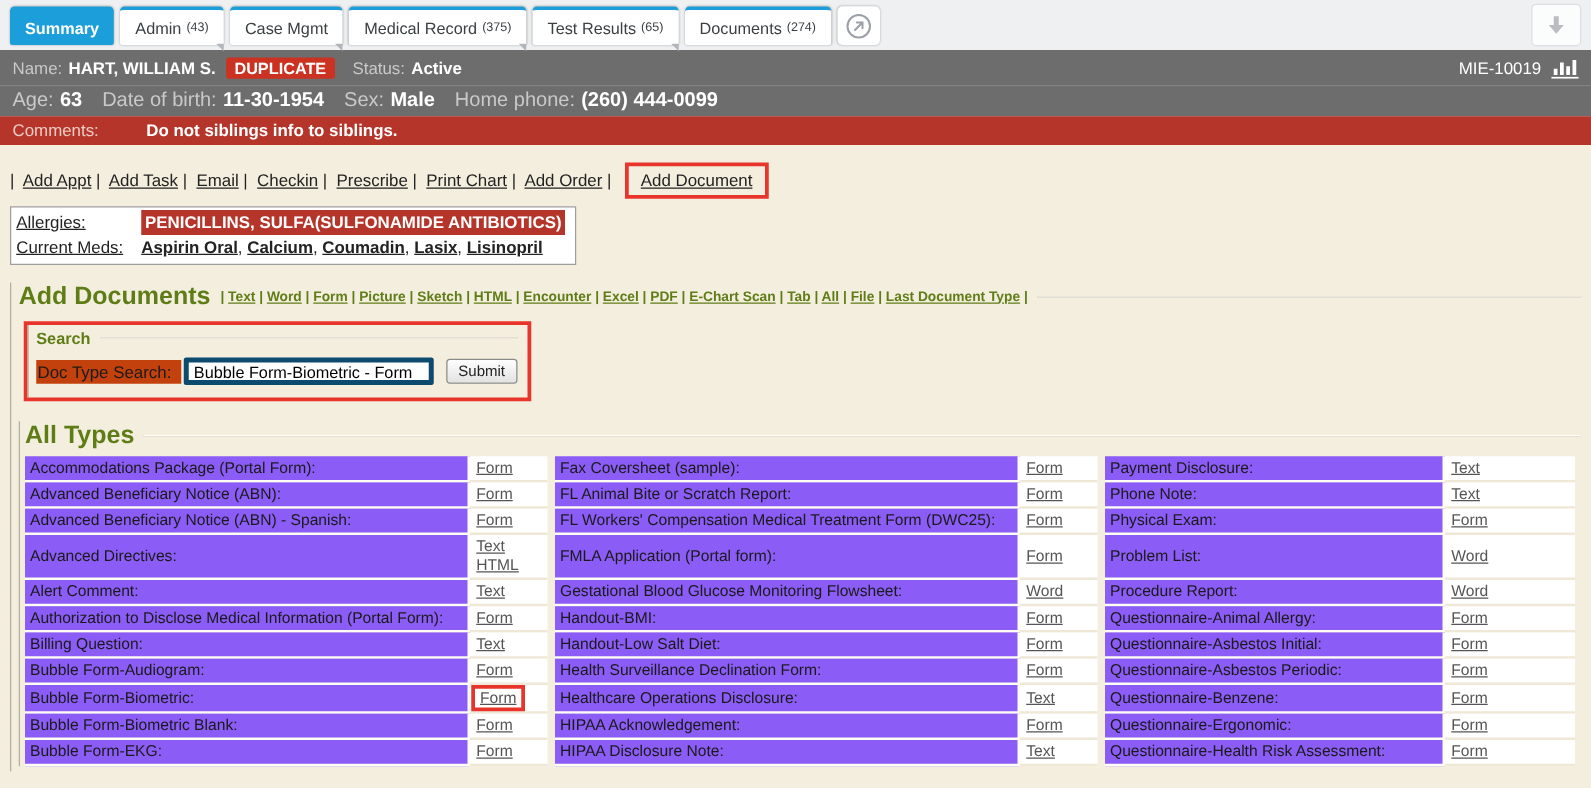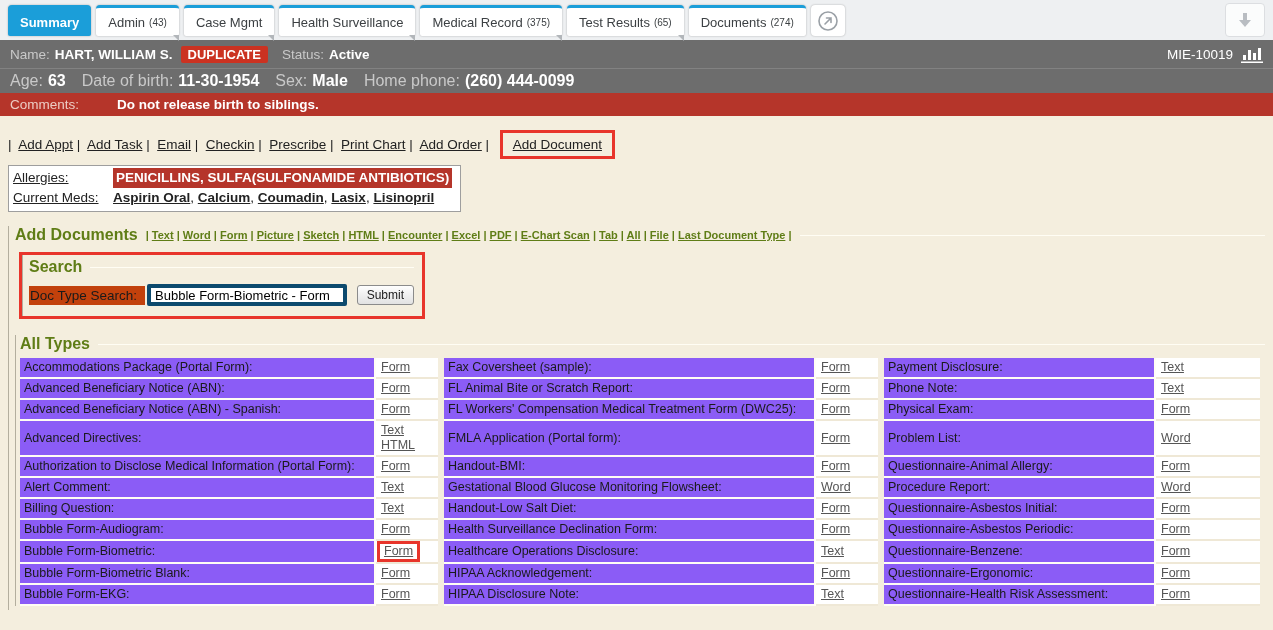--- a/index.html
+++ b/index.html
@@ -58,22 +58,22 @@
   }
   .allergy-row { display:flex; }
   .allergy-row .rlabel { width:100px; }
   .allergy-row .rlabel a { color:#222; text-decoration:underline; }
   .allergy-val { background:#b5352a; color:#fff; font-weight:bold; padding:0 3px; }
   .meds a { color:#222; font-weight:bold; text-decoration:underline; }
 
   
   .fs-head { display:flex; align-items:center; }
   .fs-line { flex:1; height:1px; background:#93907f; border-bottom:1px solid #fffdf4; margin-left:8px; }
-  .fs-title-lg { color:#5f7d16; font-weight:bold; font-size:16px; white-space:nowrap; }
-  .fs-title-sm { color:#5f7d16; font-weight:bold; font-size:16px; white-space:nowrap; }
+  .fs-title-lg { color:#5f7d16; font-weight:bold; font-size:20px; white-space:nowrap; }
+  .fs-title-sm { color:#5f7d16; font-weight:bold; font-size:13px; white-space:nowrap; }
   .add-docs { margin-top:8px; border-left:1px solid #b3ae9e; padding:0 0 4px 6px; }
   .doc-links { font-size:11px; font-weight:bold; color:#5f7d16; margin-left:8px; white-space:nowrap; }
   .doc-links a { color:#5f7d16; text-decoration:underline; }
 
   .search-annotate { display:inline-block; border:3px solid #e8352b; margin:8px 0 2px 4px; }
   .search-fs { width:400px; border-left:1px solid #b3ae9e; padding:3px 8px 10px 6px; }
   .search-row { display:flex; align-items:center; margin-top:8px; font-size:13.5px; }
   .search-label { background:#c2410c; padding:2px 8px 2px 1px; white-space:nowrap; }
   .doc-input {
     width:235px; height:22px; border:4px solid #0c4a6e; border-radius:2px;
@@ -105,23 +105,20 @@
   <div style="display:flex;align-items:flex-end;gap:5px;text-align:right;">
       <div class="tab active">
         <span>Summary</span>
       </div>
       <div class="tab dropdown">
         <span>Admin</span>
         <span class="count">(43)</span>
       </div>
       <div class="tab dropdown">
         <span>Case Mgmt</span>
-      </div>
-      <div class="tab dropdown">
-        <span>Health Surveillance</span>
       </div>
       <div class="tab dropdown">
         <span>Medical Record</span>
         <span class="count">(375)</span>
       </div>
       <div class="tab dropdown">
         <span>Test Results</span>
         <span class="count">(65)</span>
       </div>
       <div class="tab">
@@ -172,21 +169,21 @@
   <span class="lbl">Date of birth:</span>
   <span class="val">11-30-1954</span>
   <span class="lbl">Sex:</span>
   <span class="val">Male</span>
   <span class="lbl">Home phone:</span>
   <span class="val">(260) 444-0099</span>
 </div>
 
 <div class="comments-bar">
   <span class="lbl">Comments:</span>
-  <span class="msg">Do not release birth to siblings.</span>
+  <span class="msg">Do not siblings info to siblings.</span>
 </div>
 
 <div class="content">
 
   <div class="actions"> |&nbsp; <a>Add Appt</a> |&nbsp; <a>Add Task</a> |&nbsp; <a>Email</a> |&nbsp; <a>Checkin</a> |&nbsp; <a>Prescribe</a> |&nbsp; <a>Print Chart</a> |&nbsp; <a>Add Order</a> |&nbsp; <span class="annotate-box"><a>Add Document</a></span></div>
 
   <div class="allergy-box">
     <div class="allergy-row">
       <span class="rlabel"><a>Allergies:</a></span>
       <span class="allergy-val">PENICILLINS, SULFA(SULFONAMIDE ANTIBIOTICS)</span>
@@ -269,40 +266,40 @@
               <td class="tlabel">Advanced Directives:</td>
               <td class="tlink"><a class="cell-link">Text</a><a class="cell-link">HTML</a></td>
               <td class="gap"></td>
               <td class="tlabel">FMLA Application (Portal form):</td>
               <td class="tlink"><a class="cell-link">Form</a></td>
               <td class="gap"></td>
               <td class="tlabel">Problem List:</td>
               <td class="tlink"><a class="cell-link">Word</a></td>
             </tr>
             <tr>
-              <td class="tlabel">Authorization to Disclose Medical Information (Portal Form):</td>
-              <td class="tlink"><a class="cell-link">Form</a></td>
-              <td class="gap"></td>
-              <td class="tlabel">Handout-BMI:</td>
-              <td class="tlink"><a class="cell-link">Form</a></td>
-              <td class="gap"></td>
-              <td class="tlabel">Questionnaire-Animal Allergy:</td>
-              <td class="tlink"><a class="cell-link">Form</a></td>
-            </tr>
-            <tr>
               <td class="tlabel">Alert Comment:</td>
               <td class="tlink"><a class="cell-link">Text</a></td>
               <td class="gap"></td>
               <td class="tlabel">Gestational Blood Glucose Monitoring Flowsheet:</td>
               <td class="tlink"><a class="cell-link">Word</a></td>
               <td class="gap"></td>
               <td class="tlabel">Procedure Report:</td>
               <td class="tlink"><a class="cell-link">Word</a></td>
             </tr>
             <tr>
+              <td class="tlabel">Authorization to Disclose Medical Information (Portal Form):</td>
+              <td class="tlink"><a class="cell-link">Form</a></td>
+              <td class="gap"></td>
+              <td class="tlabel">Handout-BMI:</td>
+              <td class="tlink"><a class="cell-link">Form</a></td>
+              <td class="gap"></td>
+              <td class="tlabel">Questionnaire-Animal Allergy:</td>
+              <td class="tlink"><a class="cell-link">Form</a></td>
+            </tr>
+            <tr>
               <td class="tlabel">Billing Question:</td>
               <td class="tlink"><a class="cell-link">Text</a></td>
               <td class="gap"></td>
               <td class="tlabel">Handout-Low Salt Diet:</td>
               <td class="tlink"><a class="cell-link">Form</a></td>
               <td class="gap"></td>
               <td class="tlabel">Questionnaire-Asbestos Initial:</td>
               <td class="tlink"><a class="cell-link">Form</a></td>
             </tr>
             <tr>

